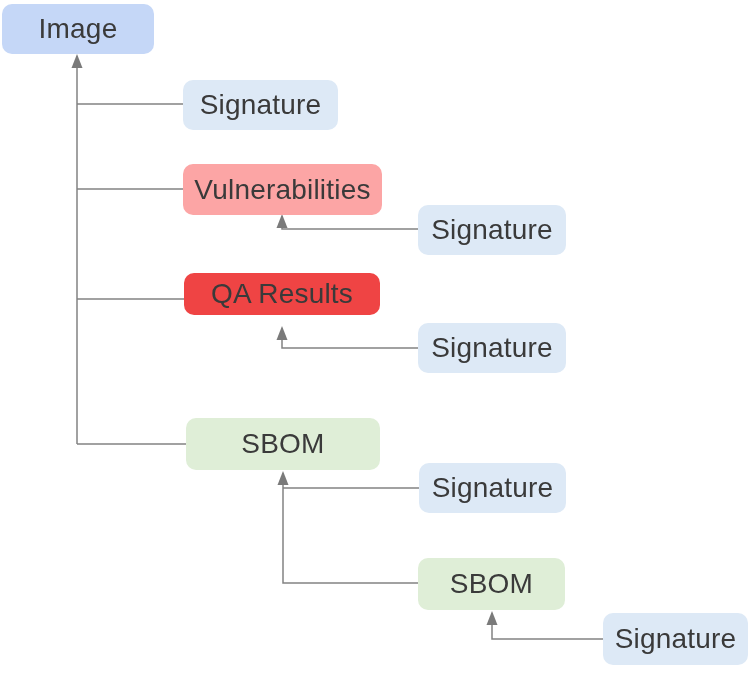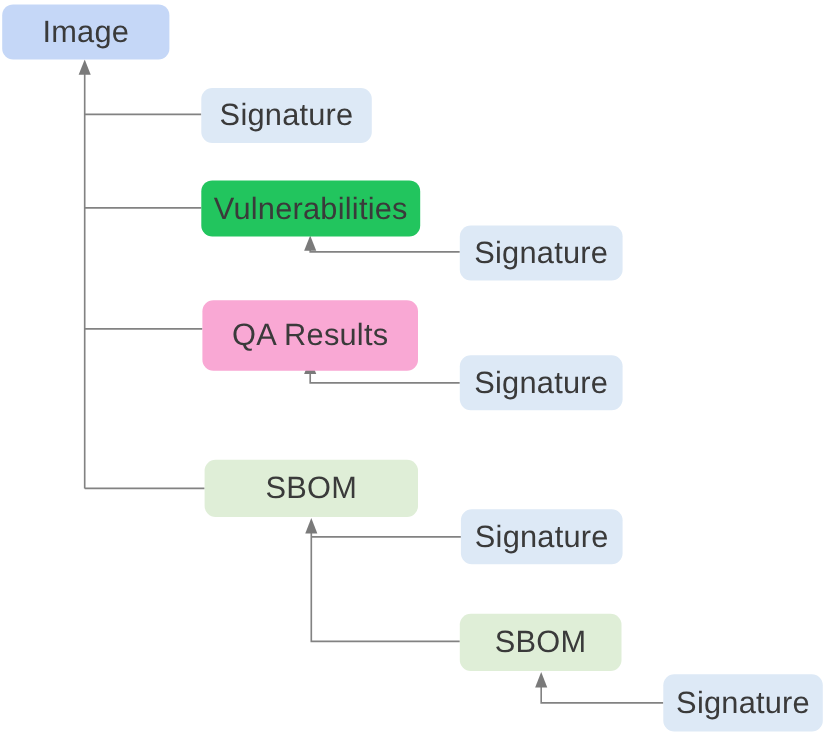--- a/index.html
+++ b/index.html
@@ -32,23 +32,23 @@
     font-size: 28px;
     font-weight: 400;
     color: #3a3a3a;
     letter-spacing: 0.2px;
     white-space: nowrap;
     box-sizing: border-box;
   }
   
   .n-image         { left: 2px;   top: 4px;   width: 152px; height: 50px; background: #c5d7f7; }
   .n-signature-1   { left: 183px; top: 80px;  width: 155px; height: 50px; background: #dde9f6; }
-  .n-vulnerabilities{ left: 183px; top: 164px; width: 199px; height: 51px; background: #22c55e; }
+  .n-vulnerabilities{ left: 183px; top: 164px; width: 199px; height: 51px; background: #fca5a5; }
   .n-signature-2   { left: 418px; top: 205px; width: 148px; height: 50px; background: #dde9f6; }
-  .n-qa-results    { left: 184px; top: 273px; width: 196px; height: 64px; background: #f9a8d4; }
+  .n-qa-results    { left: 184px; top: 273px; width: 196px; height: 42px; background: #ef4444; }
   .n-signature-3   { left: 418px; top: 323px; width: 148px; height: 50px; background: #dde9f6; }
   .n-sbom-1        { left: 186px; top: 418px; width: 194px; height: 52px; background: #dfeed7; }
   .n-signature-4   { left: 419px; top: 463px; width: 147px; height: 50px; background: #dde9f6; }
   .n-sbom-2        { left: 418px; top: 558px; width: 147px; height: 52px; background: #dfeed7; }
   .n-signature-5   { left: 603px; top: 613px; width: 145px; height: 52px; background: #dde9f6; }
 </style>
 </head>
 <body>
 
 <div class="canvas">

